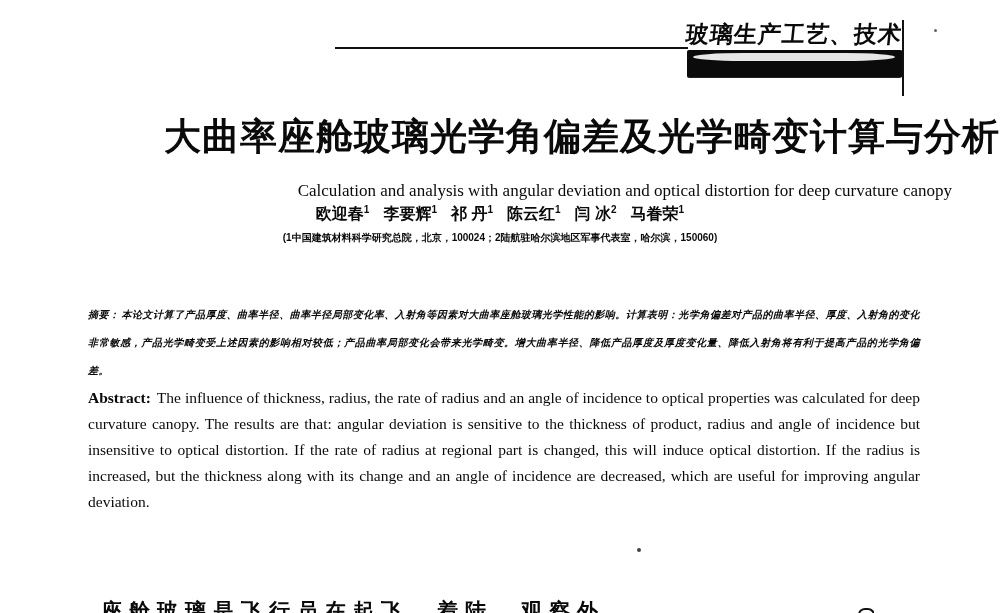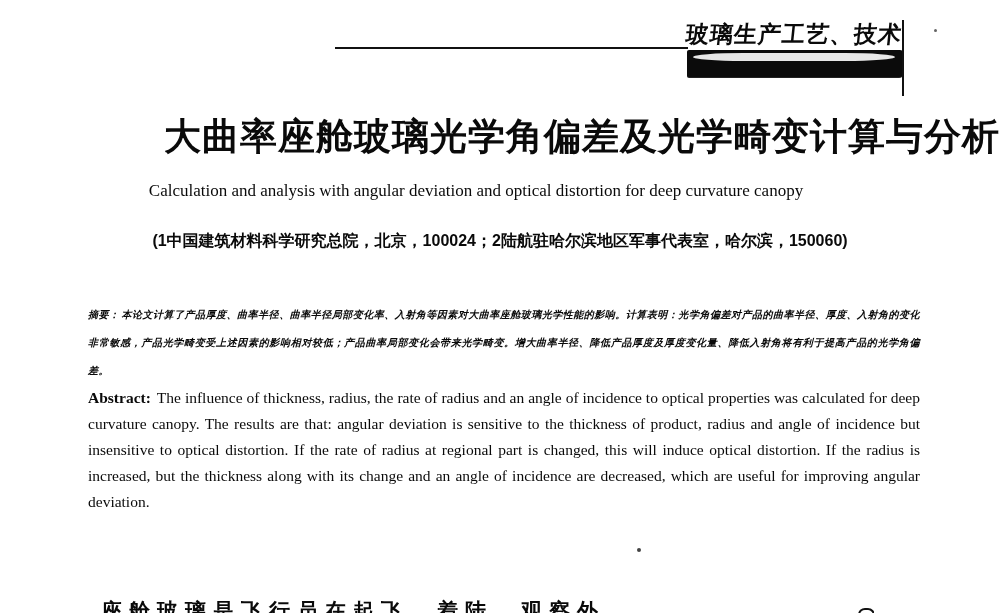--- a/index.html
+++ b/index.html
@@ -35,34 +35,34 @@
   .speck.s2{left:637px;top:548px;width:4px;height:4px;opacity:.85;}
 
   
   .title-zh{
     position:absolute;left:0;top:112px;width:1000px;margin:0;
     text-align:right;font-size:37px;font-weight:900;letter-spacing:1px;
     white-space:nowrap;
   }
   .title-en{
     position:absolute;left:0;top:181px;width:952px;
-    text-align:center;
+    text-align:right;
     font-family:"Liberation Serif",serif;font-size:17px;
     white-space:nowrap;
   }
   
   .authors{
     position:absolute;left:0;top:204px;width:1000px;
     text-align:center;font-size:16px;font-weight:700;white-space:nowrap;
   }
   .author{margin:0 7px;}
   .author sup{font-size:10px;font-weight:700;}
   .affil{
     position:absolute;left:0;top:231px;width:1000px;
-    text-align:center;font-size:16px;font-weight:700;white-space:nowrap;
+    text-align:center;font-size:10px;font-weight:700;white-space:nowrap;
   }
 
   
   .abstract-block{position:absolute;left:88px;top:301px;width:832px;}
   .abstract-block p{margin:0;text-align:justify;}
   .abstract-block p.zh{
     font-size:10px;font-weight:700;font-style:italic;
     line-height:28px;letter-spacing:.5px;
   }
   .abstract-block p.en{
@@ -96,20 +96,23 @@
 
   <div class="rule"></div>
   <div class="col-label">玻璃生产工艺、技术</div>
   <div class="banner"></div>
   <div class="vrule"></div>
   <div class="speck s1"></div>
 
   <h1 class="title-zh">大曲率座舱玻璃光学角偏差及光学畸变计算与分析</h1>
   <div class="title-en">Calculation and analysis with angular deviation and optical distortion for deep curvature canopy</div>
 
+  <div class="authors">
+    <span class="author"><span>欧迎春</span><sup>1</sup></span><span class="author"><span>李要辉</span><sup>1</sup></span><span class="author"><span>祁 丹</span><sup>1</sup></span><span class="author"><span>陈云红</span><sup>1</sup></span><span class="author"><span>闫 冰</span><sup>2</sup></span><span class="author"><span>马眷荣</span><sup>1</sup></span>
+  </div>
 
   <div class="affil">(1中国建筑材料科学研究总院，北京，100024；2陆航驻哈尔滨地区军事代表室，哈尔滨，150060)</div>
 
   <div class="abstract-block">
     <p class="zh"><span class="lbl">摘要：</span><span>本论文计算了产品厚度、曲率半径、曲率半径局部变化率、入射角等因素对大曲率座舱玻璃光学性能的影响。计算表明：光学角偏差对产品的曲率半径、厚度、入射角的变化非常敏感，产品光学畸变受上述因素的影响相对较低；产品曲率局部变化会带来光学畸变。增大曲率半径、降低产品厚度及厚度变化量、降低入射角将有利于提高产品的光学角偏差。</span></p>
     <p class="en"><span class="lbl-en">Abstract:</span><span>The influence of thickness, radius, the rate of radius and an angle of incidence to optical properties was calculated for deep curvature canopy. The results are that: angular deviation is sensitive to the thickness of product, radius and angle of incidence but insensitive to optical distortion. If the rate of radius at regional part is changed, this will induce optical distortion. If the radius is increased, but the thickness along with its change and an angle of incidence are decreased, which are useful for improving angular deviation.</span></p>
   </div>
 
   <div class="speck s2"></div>
 

